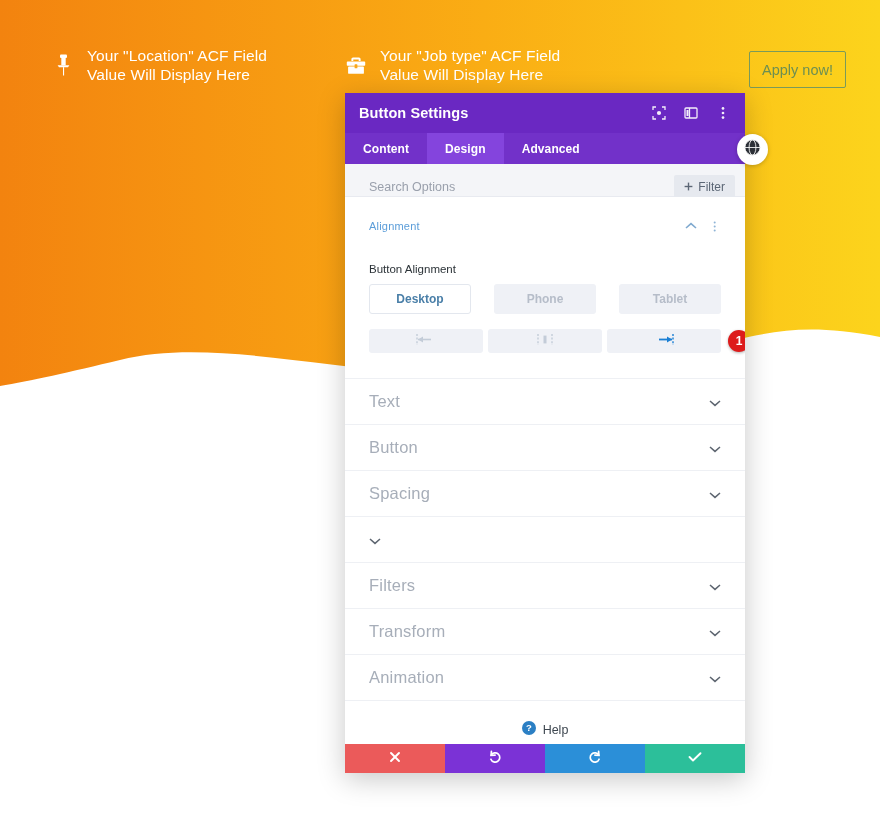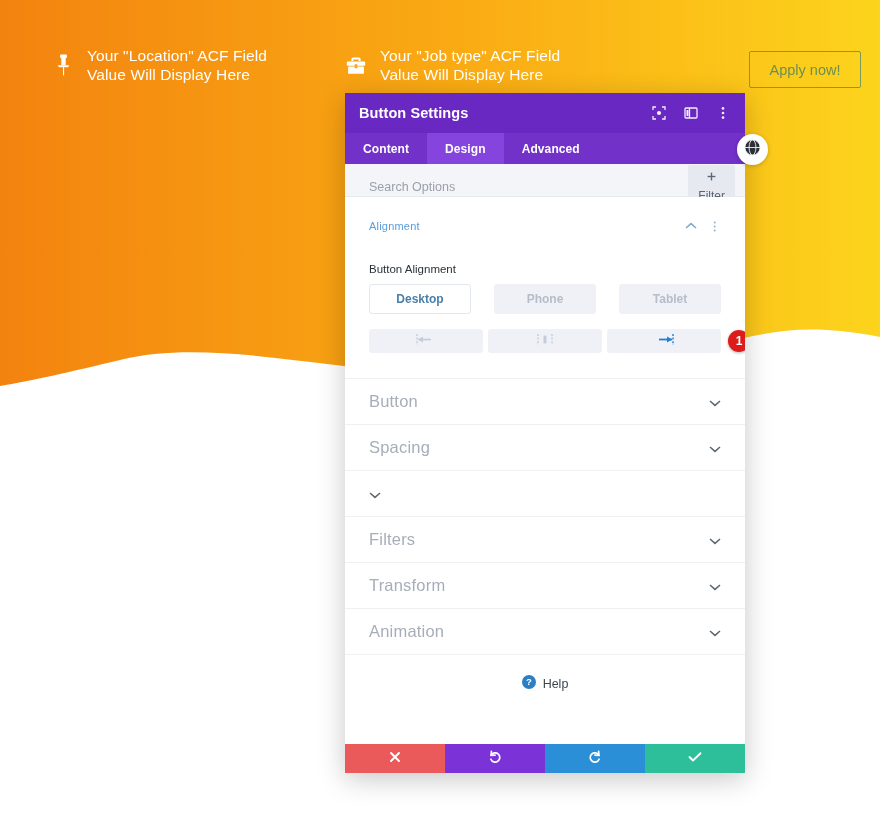--- a/index.html
+++ b/index.html
@@ -28,21 +28,21 @@
   }
   .meta-item.loc { margin-left: 52px; }
   .meta-item.job { margin-left: 78px; }
   .meta-icon { width: 22px; height: 26px; flex: none; display: flex; align-items: center; justify-content: center; }
   .meta-text {
     font-size: 15.5px; line-height: 19px; color: #ffffff; white-space: pre-line;
     letter-spacing: .1px;
   }
   .apply-btn {
     position: absolute; left: 749px; top: 51px;
-    width: 112px; height: 37px;
+    width: 97px; height: 37px;
     border: 1px solid #7a9a5a; border-radius: 2px;
     background: transparent; color: #6d8f52;
     font-size: 14.5px; font-family: "Liberation Sans", sans-serif;
     display: flex; align-items: center; justify-content: center;
     cursor: pointer;
   }
 
   
   .globe-fab {
     position: absolute; left: 737px; top: 134px;
@@ -86,21 +86,20 @@
   .search-input {
     flex: 1; border: 0; background: transparent; outline: none;
     font-size: 12.5px; color: #8a919e; font-family: "Liberation Sans", sans-serif;
   }
   .search-input::placeholder { color: #9aa0ac; }
   .filter-btn {
     display: flex; align-items: center; gap: 5px;
     background: #e6e9ef; border: 0; border-radius: 2px;
     padding: 5px 10px; font-size: 12px; color: #5b6675; cursor: pointer;
     font-family: "Liberation Sans", sans-serif;
-    flex-direction: column;
   }
 
   .modal-body { flex: 1; overflow: hidden; background: #ffffff; }
 
   
   .sec-open { padding: 16px 24px 0 24px; }
   .sec-open-head { display: flex; align-items: center; height: 26px; }
   .sec-open-title { flex: 1; font-size: 11px; color: #5b9dd9; letter-spacing: .2px; }
   .sec-head-icons { display: flex; align-items: center; gap: 11px; }
   .sec-head-icon { width: 13px; height: 13px; display: flex; align-items: center; justify-content: center; cursor: pointer; }
@@ -320,20 +319,28 @@
                 </svg>
               </span>
             </div>
           </div>
           <div class="badge-1">1</div>
         </div>
       </div>
 
       <div class="sec-list">
         <div class="sec-row">
+          <div class="sec-row-title">Text</div>
+          <span>
+            <svg width="12" height="8" viewBox="0 0 12 8" fill="none" stroke="#5d6570" stroke-width="1.5">
+                <polyline points="1,2 6,6.4 11,2"></polyline>
+              </svg>
+          </span>
+        </div>
+        <div class="sec-row">
           <div class="sec-row-title">Button</div>
           <span>
             <svg width="12" height="8" viewBox="0 0 12 8" fill="none" stroke="#5d6570" stroke-width="1.5">
                 <polyline points="1,2 6,6.4 11,2"></polyline>
               </svg>
           </span>
         </div>
         <div class="sec-row">
           <div class="sec-row-title">Spacing</div>
           <span>

